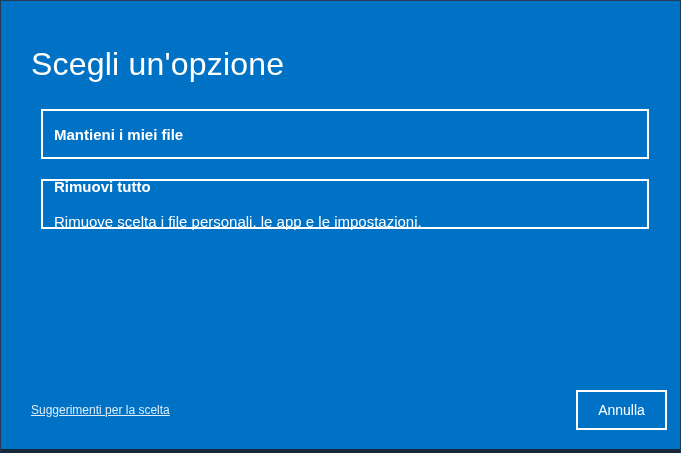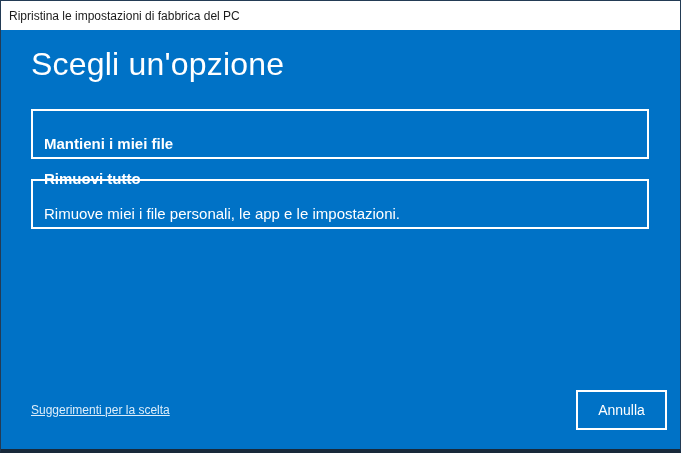--- a/index.html
+++ b/index.html
@@ -48,29 +48,29 @@
   .heading {
     position: absolute;
     left: 30px; top: 16px;
     font-size: 32px;
     font-weight: 300;
     letter-spacing: 0.2px;
     color: var(--text);
   }
   .option {
     position: absolute;
-    left: 30px; right: 31px;
+    left: 40px; right: 31px;
     height: 50px;
     background: transparent;
     border: 2px solid var(--box-border);
     color: var(--text);
     text-align: left;
     display: flex;
     flex-direction: column;
-    justify-content: flex-end;
+    justify-content: center;
     padding: 4px 11px;
     cursor: pointer;
     font-family: "Liberation Sans", sans-serif;
   }
   .option-keep { top: 79px; }
   .option-remove { top: 149px; gap: 16px; }
   .option-title {
     font-size: 15px;
     font-weight: bold;
     line-height: 19px;
@@ -106,35 +106,32 @@
     display: flex;
     align-items: center;
     justify-content: center;
   }
 </style>
 </head>
 <body>
 
 <div class="window">
 
-  <div class="titlebar">
-    <span class="title">Ripristina le impostazioni di fabbrica del PC</span>
-  </div>
 
   <div class="content">
 
     <h1 class="heading">Scegli un'opzione</h1>
 
     <button class="option option-keep">
       <span class="option-title">Mantieni i miei file</span>
     </button>
 
     <button class="option option-remove">
       <span class="option-title">Rimuovi tutto</span>
-      <span class="option-desc">Rimuove miei i file personali, le app e le impostazioni.</span>
+      <span class="option-desc">Rimuove scelta i file personali, le app e le impostazioni.</span>
     </button>
 
     <div class="footer">
       <a class="help-link" href="#">Suggerimenti per la scelta</a>
       <button class="cancel-btn">Annulla</button>
     </div>
 
   </div>
 </div>
 

